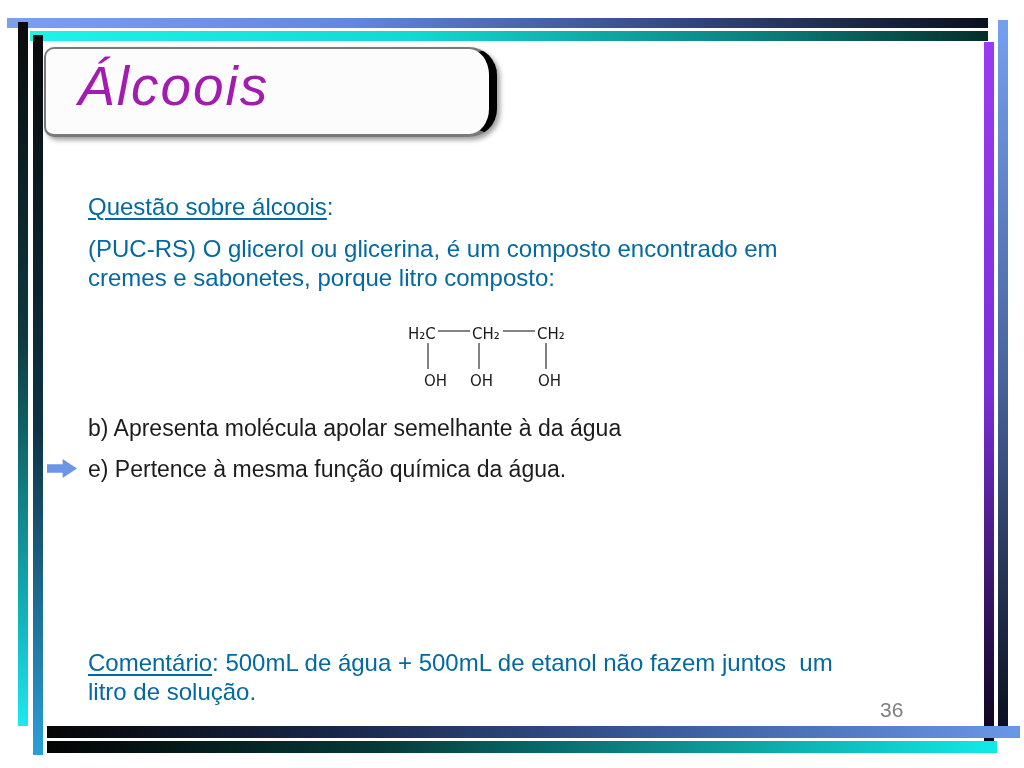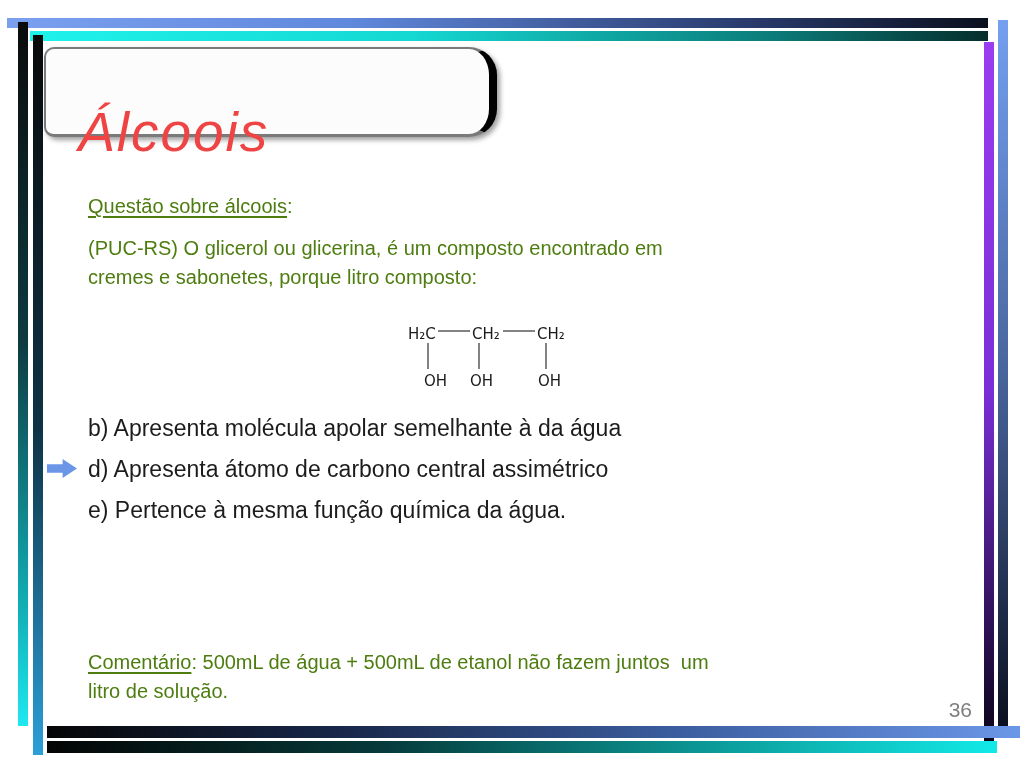--- a/index.html
+++ b/index.html
@@ -32,46 +32,46 @@
   
   .title-box {
     left:44px; top:47px; width:453px; height:90px; background:#fcfcfc;
     border-style:solid; border-width:2px 8px 3px 2px;
     border-color:#7a7a7a #000000 #7a7a7a #7a7a7a;
     border-radius:10px 28px 28px 10px;
     box-shadow:3px 3px 5px rgba(0,0,0,0.38);
   }
   .title-text {
     left:78px; top:56px; font-style:italic; font-size:55px; line-height:60px;
-    letter-spacing:2px; color:#ef4444;margin-top:46px;
+    letter-spacing:2px; color:#a21caf;
   }
 
   
-  .txt { font-size:20px; line-height:29px; color:#4d7c0f; }
+  .txt { font-size:24px; line-height:29px; color:#0369a1; }
   .u { text-decoration:underline; text-decoration-thickness:1.5px; text-underline-offset:3px; }
   .question-heading { left:88px; top:192px; }
   .question-body { left:88px; top:234px; width:790px; white-space:pre-wrap; }
 
   
   .molecule { left:400px; top:314px; width:185px; height:80px; }
   .molecule text { font-family:"DejaVu Sans", sans-serif; font-size:15px; fill:#1a1a1a; }
   .molecule line { stroke:#404040; stroke-width:1.3; }
 
   
   .options { left:88px; top:414px; }
   .option-row { position:relative; font-size:23px; line-height:28px; margin-bottom:13px; white-space:pre; }
   .arrow-marker {
     position:absolute; left:-41px; top:4px; width:30px; height:19px;
     background:#6b96e8;
     clip-path:polygon(0 27%, 52% 27%, 52% 0, 100% 50%, 52% 100%, 52% 73%, 0 73%);
   }
 
   
   .comment { left:88px; top:648px; width:830px; white-space:pre-wrap; }
-  .page-number { left:880px; top:698px; width:92px; text-align:right;
+  .page-number { left:880px; top:698px; width:92px; text-align:left;
     font-size:21px; color:#7f7f7f; }
 </style>
 </head>
 <body>
 
 <div class="bar bar-top-blue"></div>
 <div class="bar bar-top-cyan"></div>
 <div class="bar bar-left-outer"></div>
 <div class="bar bar-left-inner"></div>
 <div class="bar bar-right-purple"></div>
@@ -97,20 +97,19 @@
   <text x="72" y="25">CH₂</text>
   <text x="137" y="25">CH₂</text>
   <text x="24" y="72">OH</text>
   <text x="70" y="72">OH</text>
   <text x="138" y="72">OH</text>
 </svg>
 
 <div class="abs options">
   <div class="option-row"><span>b) Apresenta molécula apolar semelhante à da água</span></div>
   <div class="option-row"><span class="arrow-marker"></span></div>
-  <div class="option-row"><span>d) Apresenta átomo de carbono central assimétrico</span></div>
   <div class="option-row"><span>e) Pertence à mesma função química da água.</span></div>
 </div>
 
 <div class="abs txt comment"><span class="u">Comentário</span><span>: 500mL de água + 500mL de etanol não fazem juntos  um
 litro de solução.</span></div>
 
 <div class="abs page-number">36</div>
 
 </body></html>

